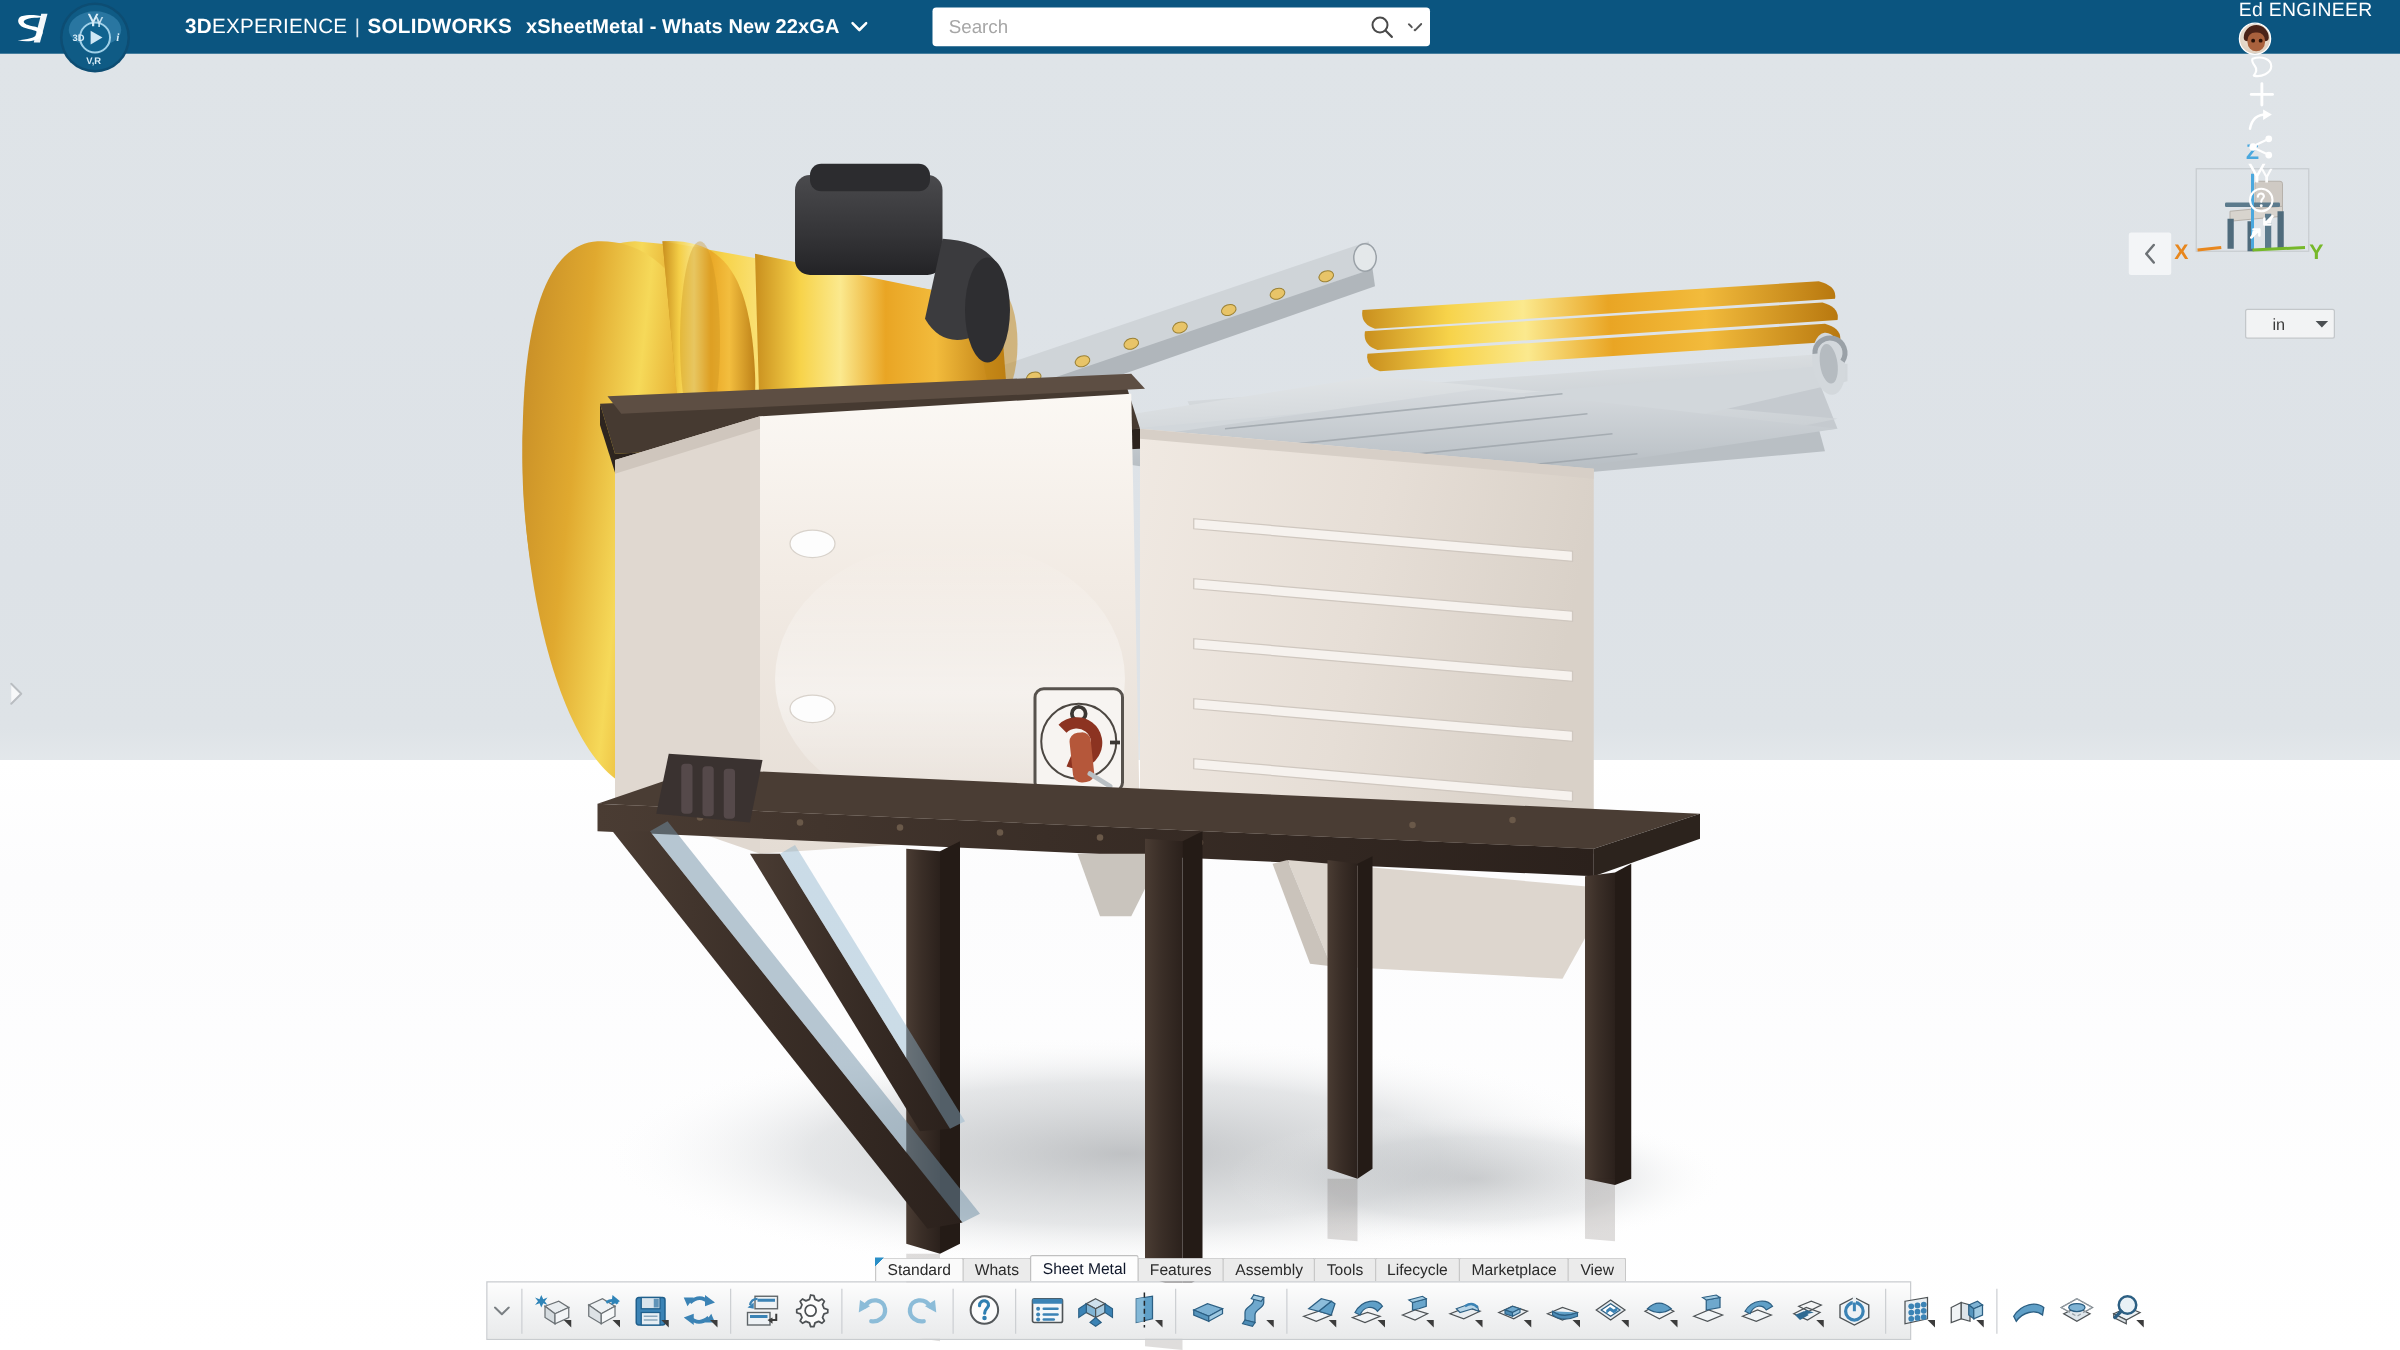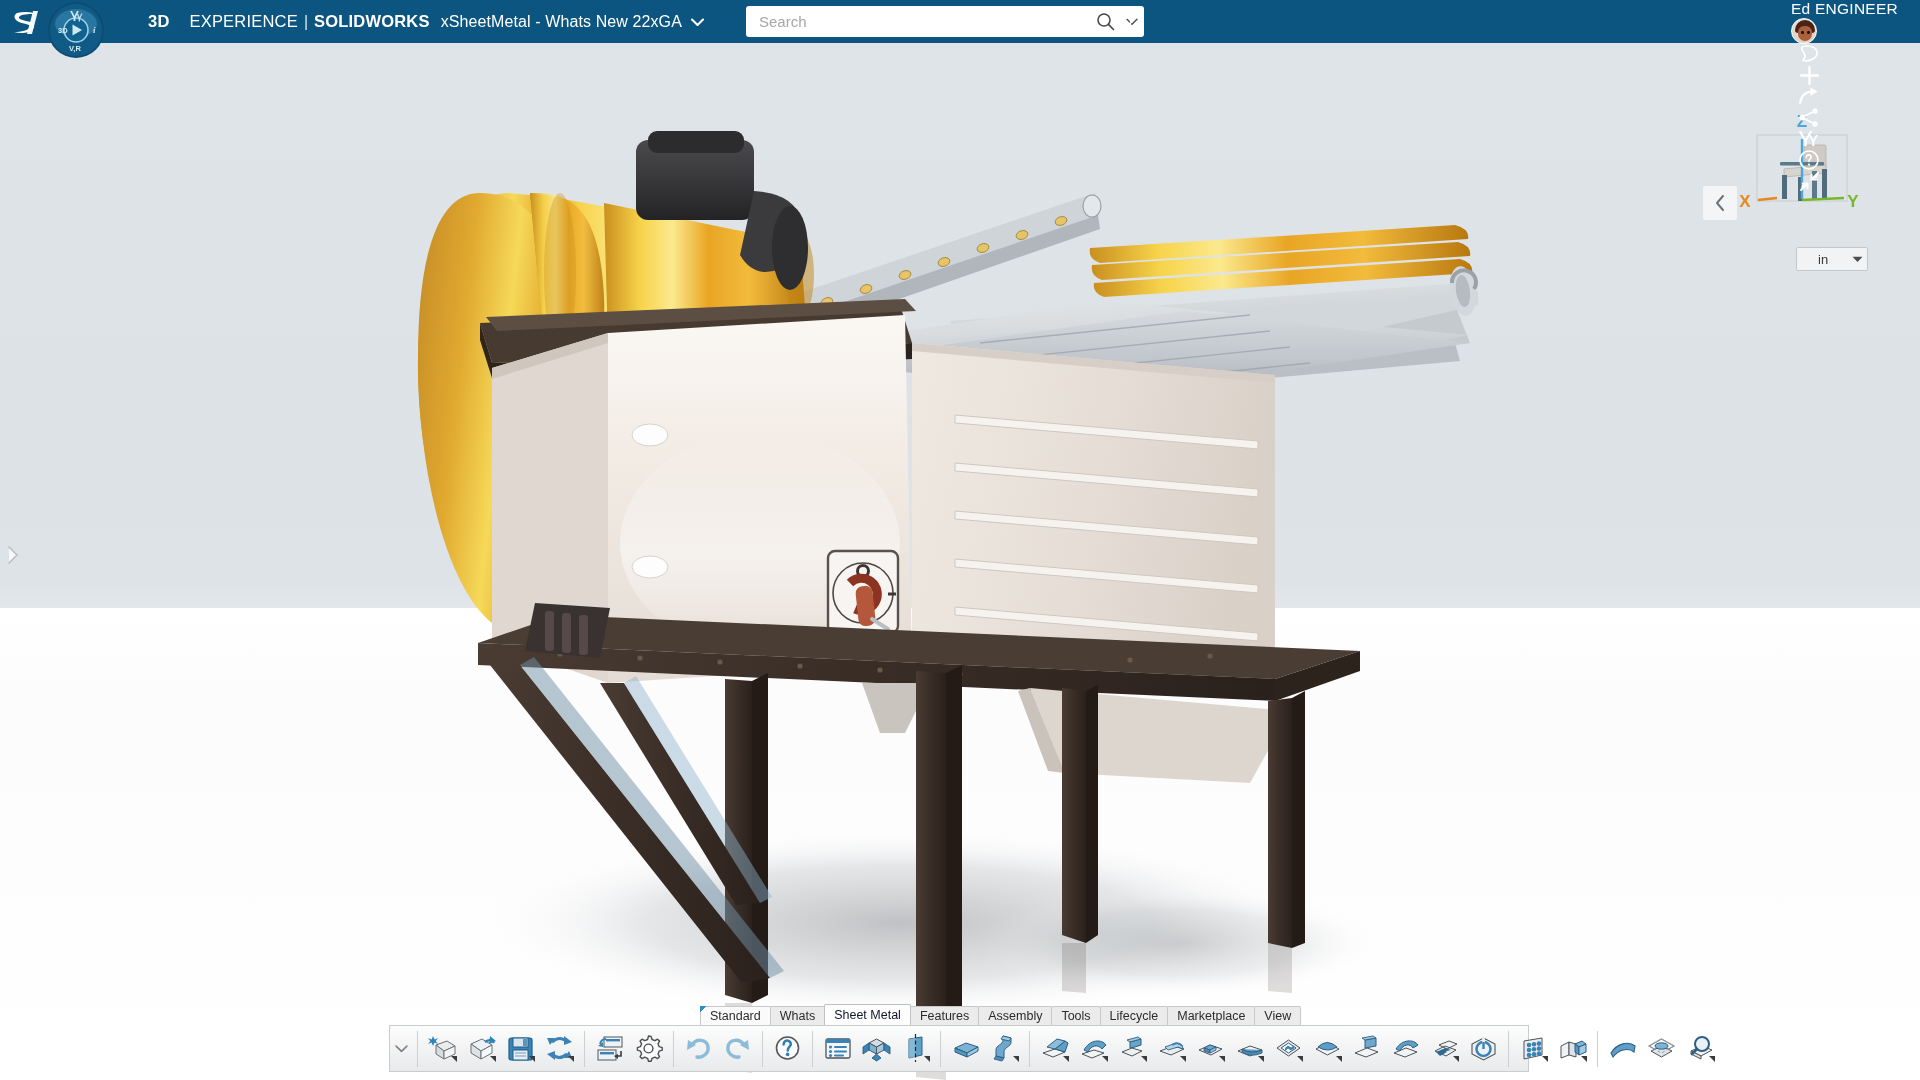--- a/index.html
+++ b/index.html
@@ -35,21 +35,21 @@
     margin-left: 100px;
     display: flex; align-items: baseline;
     white-space: nowrap;
     color: #ffffff;
   }
   .brand-3d { font-size: 16.5px; font-weight: bold; letter-spacing: .2px;}
   .brand-exp { font-size: 16.5px; font-weight: bold; letter-spacing: .2px;}
   .brand-sep { font-size: 16px; font-weight: 300; margin: 0 6px; opacity:.85;}
   .brand-sw { font-size: 16.5px; font-weight: bold; letter-spacing: .2px;}
   #doc-title {
-    margin-left: 11px; font-size: 16px; font-weight: 400;
+    margin-left: 11px; font-size: 16px; font-weight: 700;
     color: #ffffff; letter-spacing: .1px;
   }
   #doc-caret {
     margin-left: 9px; color:#fff; display:flex; align-items:center;
     cursor: pointer;
   }
 
   
   #search-wrap {
     position: absolute; left: 746px; top: 6px;
@@ -237,21 +237,21 @@
       <text x="27" y="51" font-family="Liberation Sans, sans-serif" font-size="7.5" font-weight="bold" fill="#d8ecf7">V,R</text>
       <g fill="#d8ecf7">
         <path d="M30 11 L32.5 16 L35 11 L36.8 11 L33.4 17.8 L33.4 21 L31.6 21 L31.6 17.8 L28.2 11 Z"></path>
         <path d="M36 13.5 L37.6 17 L39.2 13.5 L40.6 13.5 L38 19 L38 21.5 L36.6 21.5 L36.6 19 L34.6 13.5 Z" opacity="0.85"></path>
       </g>
     </svg>
   </div>
 
   <div id="brand">
     <span class="brand-3d">3D</span>
-      <span class="brand-exp" style="font-weight:400;margin-left:20px;">EXPERIENCE</span>
+      <span class="brand-exp" style="font-weight:400;">EXPERIENCE</span>
     <span class="brand-sep">|</span>
     <span class="brand-sw">SOLIDWORKS</span>
     <span id="doc-title">xSheetMetal - Whats New 22xGA</span>
     <span id="doc-caret">
       <svg width="13" height="9" viewBox="0 0 13 9">
           <path d="M1 1.5 L6.5 7 L12 1.5" stroke="#ffffff" stroke-width="2.1" fill="none" stroke-linecap="round" stroke-linejoin="round"></path>
         </svg>
     </span>
   </div>
 

